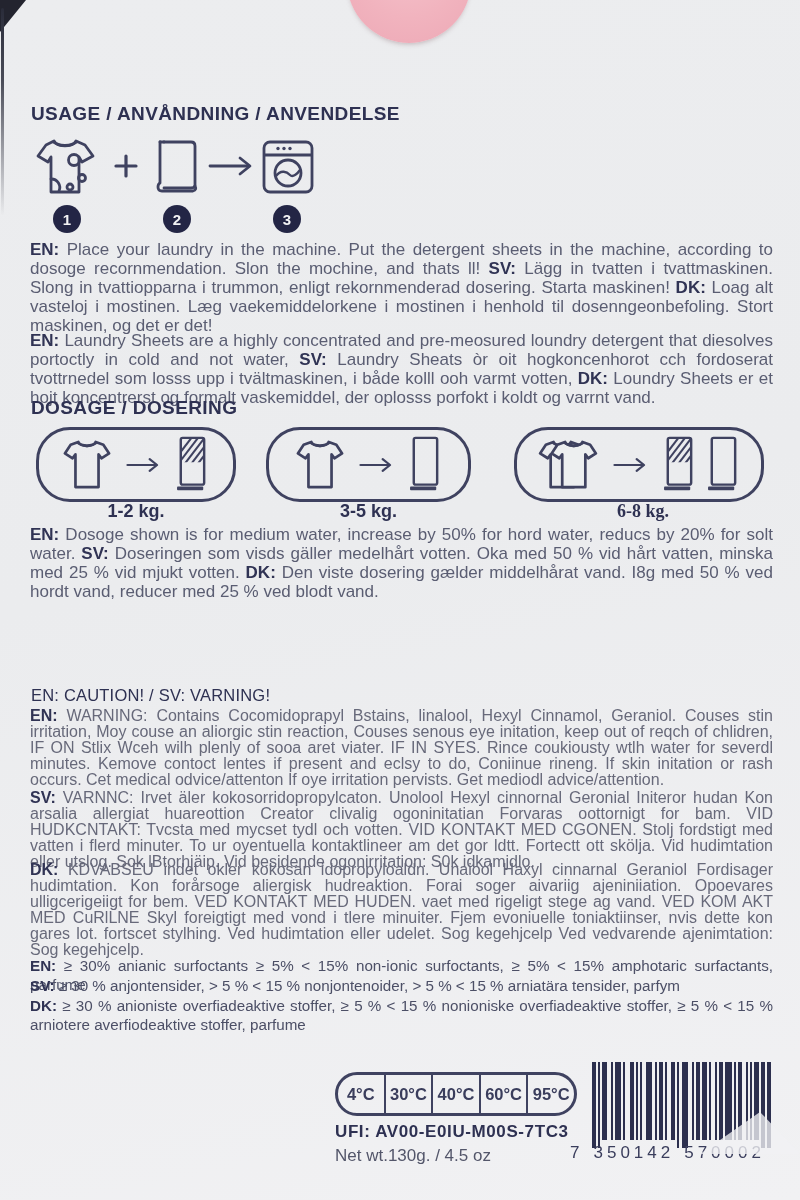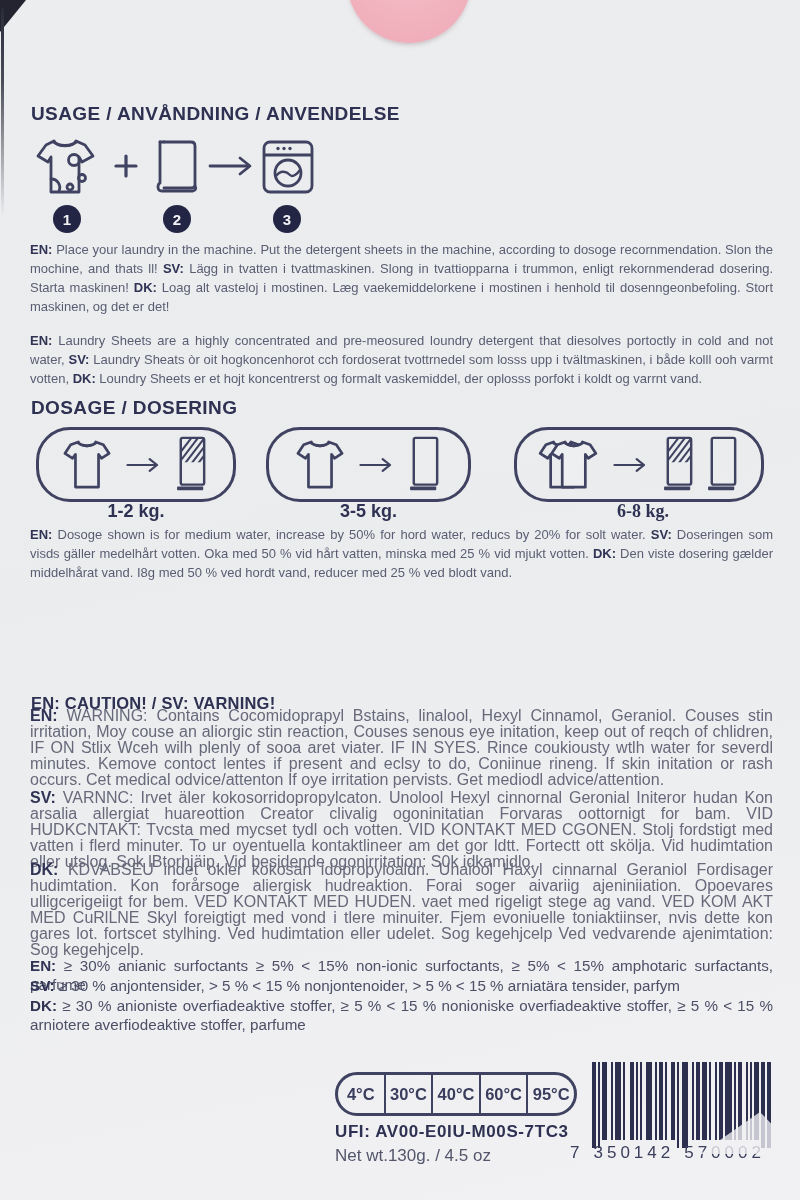--- a/index.html
+++ b/index.html
@@ -12,25 +12,25 @@
   
   .corner-dark{position:absolute;left:0;top:0;width:26px;height:32px;
     background:#23242f;clip-path:polygon(0 0,100% 0,0 100%);}
   .edge-line{position:absolute;left:1px;top:8px;width:3px;height:208px;
     background:linear-gradient(to bottom,#2a2c3a 0%,#4a4c58 35%,rgba(74,76,88,0) 100%);border-radius:2px;}
   .hang-hole{position:absolute;left:347px;top:-81px;width:124px;height:124px;border-radius:50%;
     background:radial-gradient(circle at 50% 35%,#f5c2cb 0%,#f1b3be 55%,#eda9b6 100%);
     box-shadow:0 3px 5px -2px rgba(140,110,118,.45);}
   
   .h-main{position:absolute;left:31px;font-size:19px;font-weight:700;color:#2e3152;letter-spacing:.4px;}
-  .h-sub{position:absolute;left:31px;font-size:16.5px;font-weight:700;color:#2e3152;letter-spacing:.2px;margin-top:8px;}
+  .h-sub{position:absolute;left:31px;font-size:16.5px;font-weight:400;color:#2e3152;letter-spacing:.2px;}
   
   .para{position:absolute;left:30px;width:743px;text-align:justify;}
   .para b{color:#303354;font-weight:700;}
-  .p-body{font-size:13px;line-height:19px;color:#5a5d72;}
+  .p-body{font-size:17px;line-height:19px;color:#5a5d72;}
   .p-warn{font-size:16px;line-height:16px;color:#67697a;}
   .p-ing{font-size:15.2px;line-height:19px;color:#4c4f66;}
   
   .icon{position:absolute;}
   .icon svg{display:block;}
   .step-dot{position:absolute;top:205px;width:28px;height:28px;border-radius:50%;
     background:#232545;color:#f2f2f4;font-size:15px;font-weight:700;
     display:flex;align-items:center;justify-content:center;}
   
   .dose-box{position:absolute;top:427px;height:75px;border:3px solid #3f4260;border-radius:34px;

